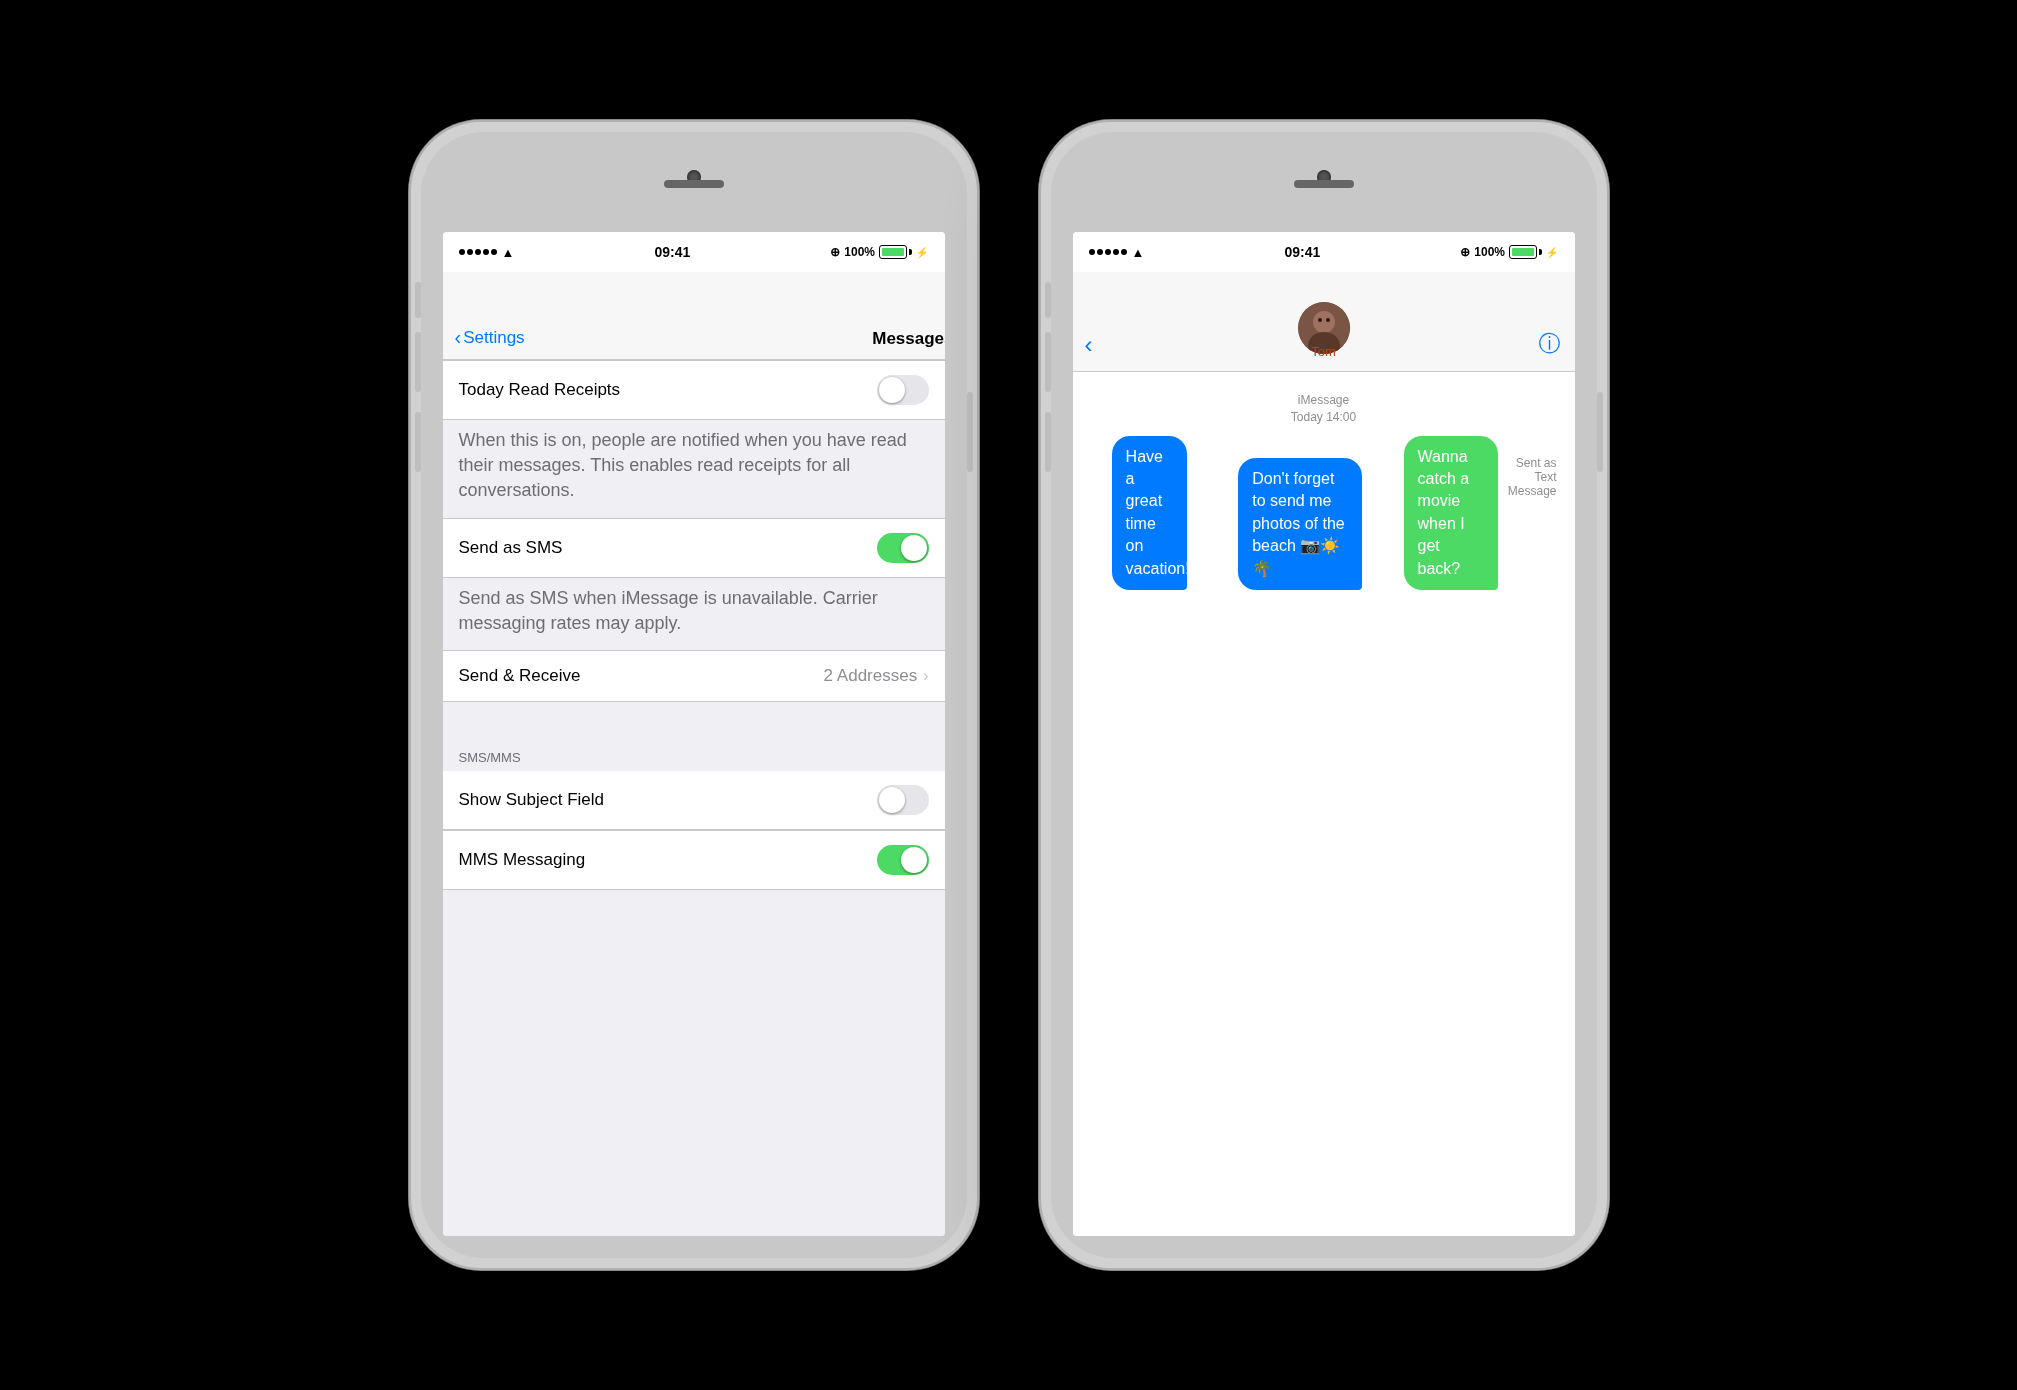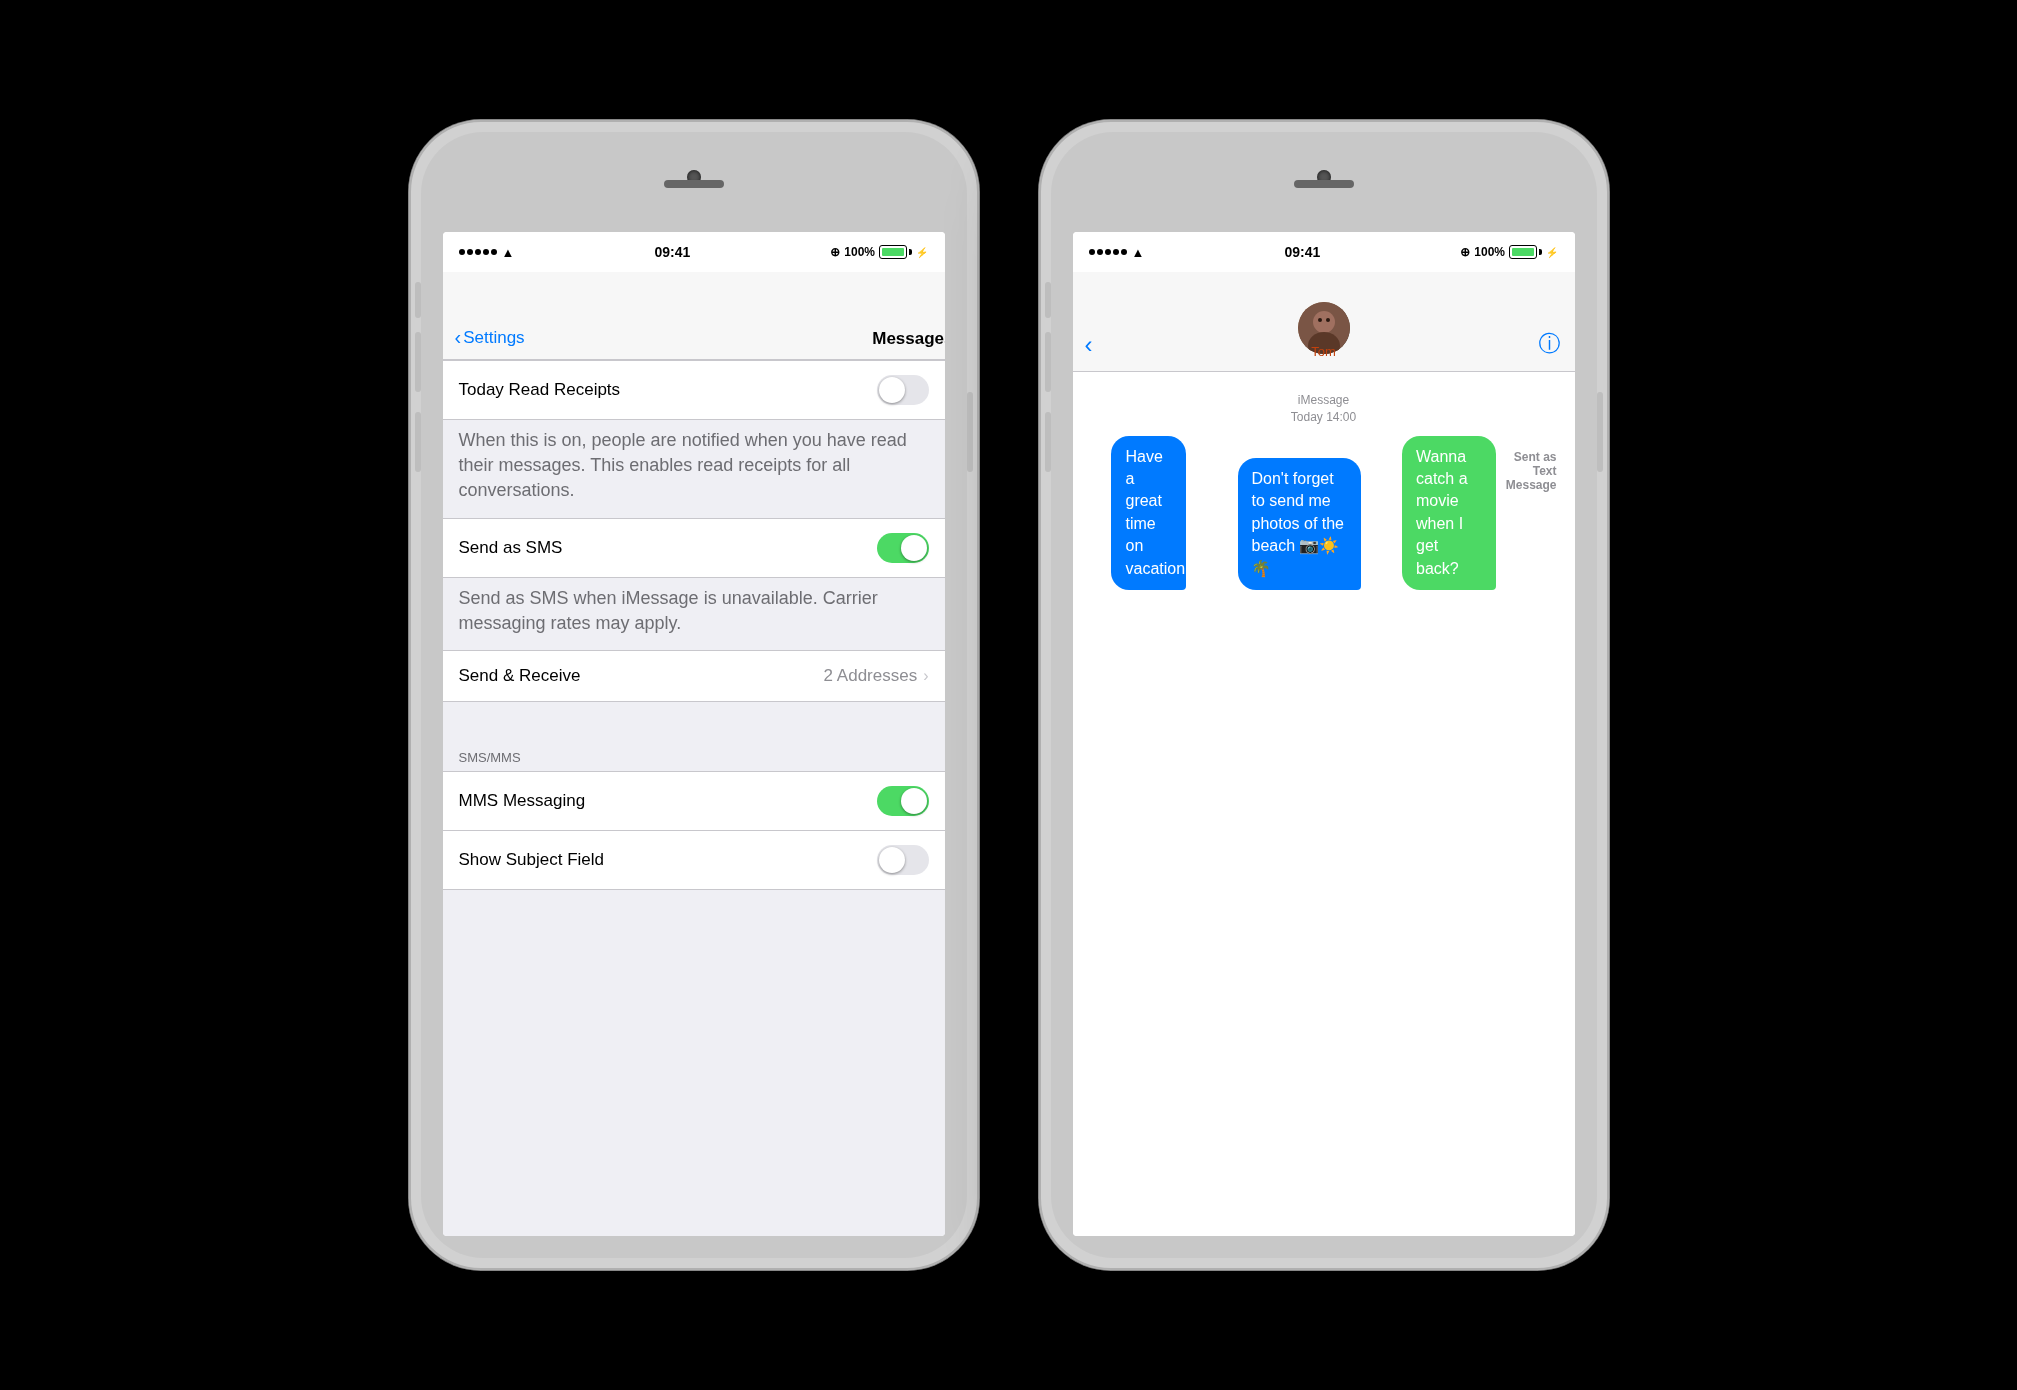--- a/index.html
+++ b/index.html
@@ -335,22 +335,21 @@
       background: #4cd964;
       color: #fff;
       border-bottom-right-radius: 4px;
     }
 
     .sent-label {
       text-align: right;
       font-size: 12px;
       color: #8e8e93;
       padding-right: 4px;
-      margin-top: 14px;
-      font-weight: bold;
+      margin-top: 20px;
     }
 
     .screen-flex {
       display: flex;
       flex-direction: column;
       height: 100%;
     }
   </style>
 </head>
 <body>
@@ -431,29 +430,29 @@
                   <span>2 Addresses</span>
                   <span class="settings-row-chevron">›</span>
                 </div>
               </div>
             </div>
 
             <div class="settings-separator"></div>
 
             <div class="settings-section">
               <div class="settings-section-header">SMS/MMS</div>
+              <div class="settings-row">
+                <span class="settings-row-label">Show Subject Field</span>
+                <div class="toggle toggle-off">
+                  <div class="toggle-thumb"></div>
+                </div>
+              </div>
               <div class="settings-row" style="border-top:1px solid #c8c7cc;">
                 <span class="settings-row-label">MMS Messaging</span>
                 <div class="toggle toggle-on">
-                  <div class="toggle-thumb"></div>
-                </div>
-              </div>
-              <div class="settings-row">
-                <span class="settings-row-label">Show Subject Field</span>
-                <div class="toggle toggle-off">
                   <div class="toggle-thumb"></div>
                 </div>
               </div>
             </div>
 
           </div>
         </div>
       </div>
     </div>
   </div>

